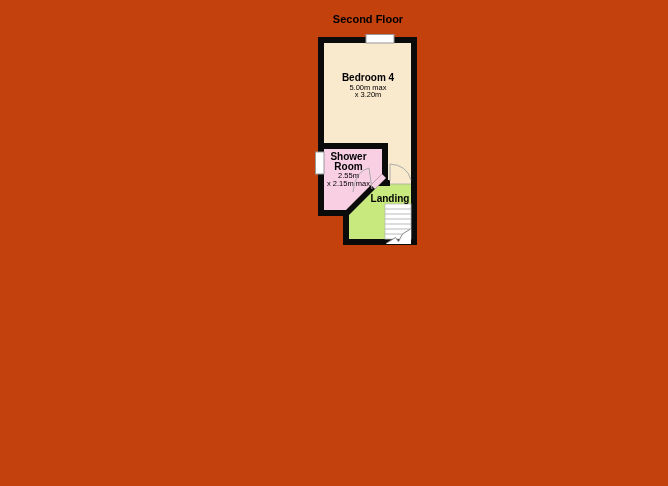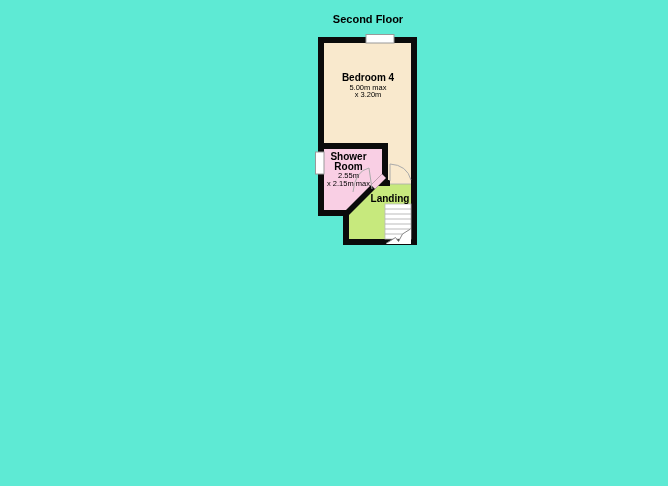--- a/index.html
+++ b/index.html
@@ -8,21 +8,21 @@
     background: #ffffff;
     width: 668px;
     height: 486px;
     overflow: hidden;
     font-family: "Liberation Sans", sans-serif;
   }
   .canvas {
     position: relative;
     width: 668px;
     height: 486px;
-    background: #5eead4;
+    background: #c2410c;
   }
   svg text {
     font-family: "Liberation Sans", sans-serif;
     fill: #000;
   }
   .title-text   { font-size: 11px; font-weight: bold; }
   .room-name    { font-size: 10px; font-weight: bold; }
   .room-dim     { font-size: 7.5px; }
 </style>
 </head>

